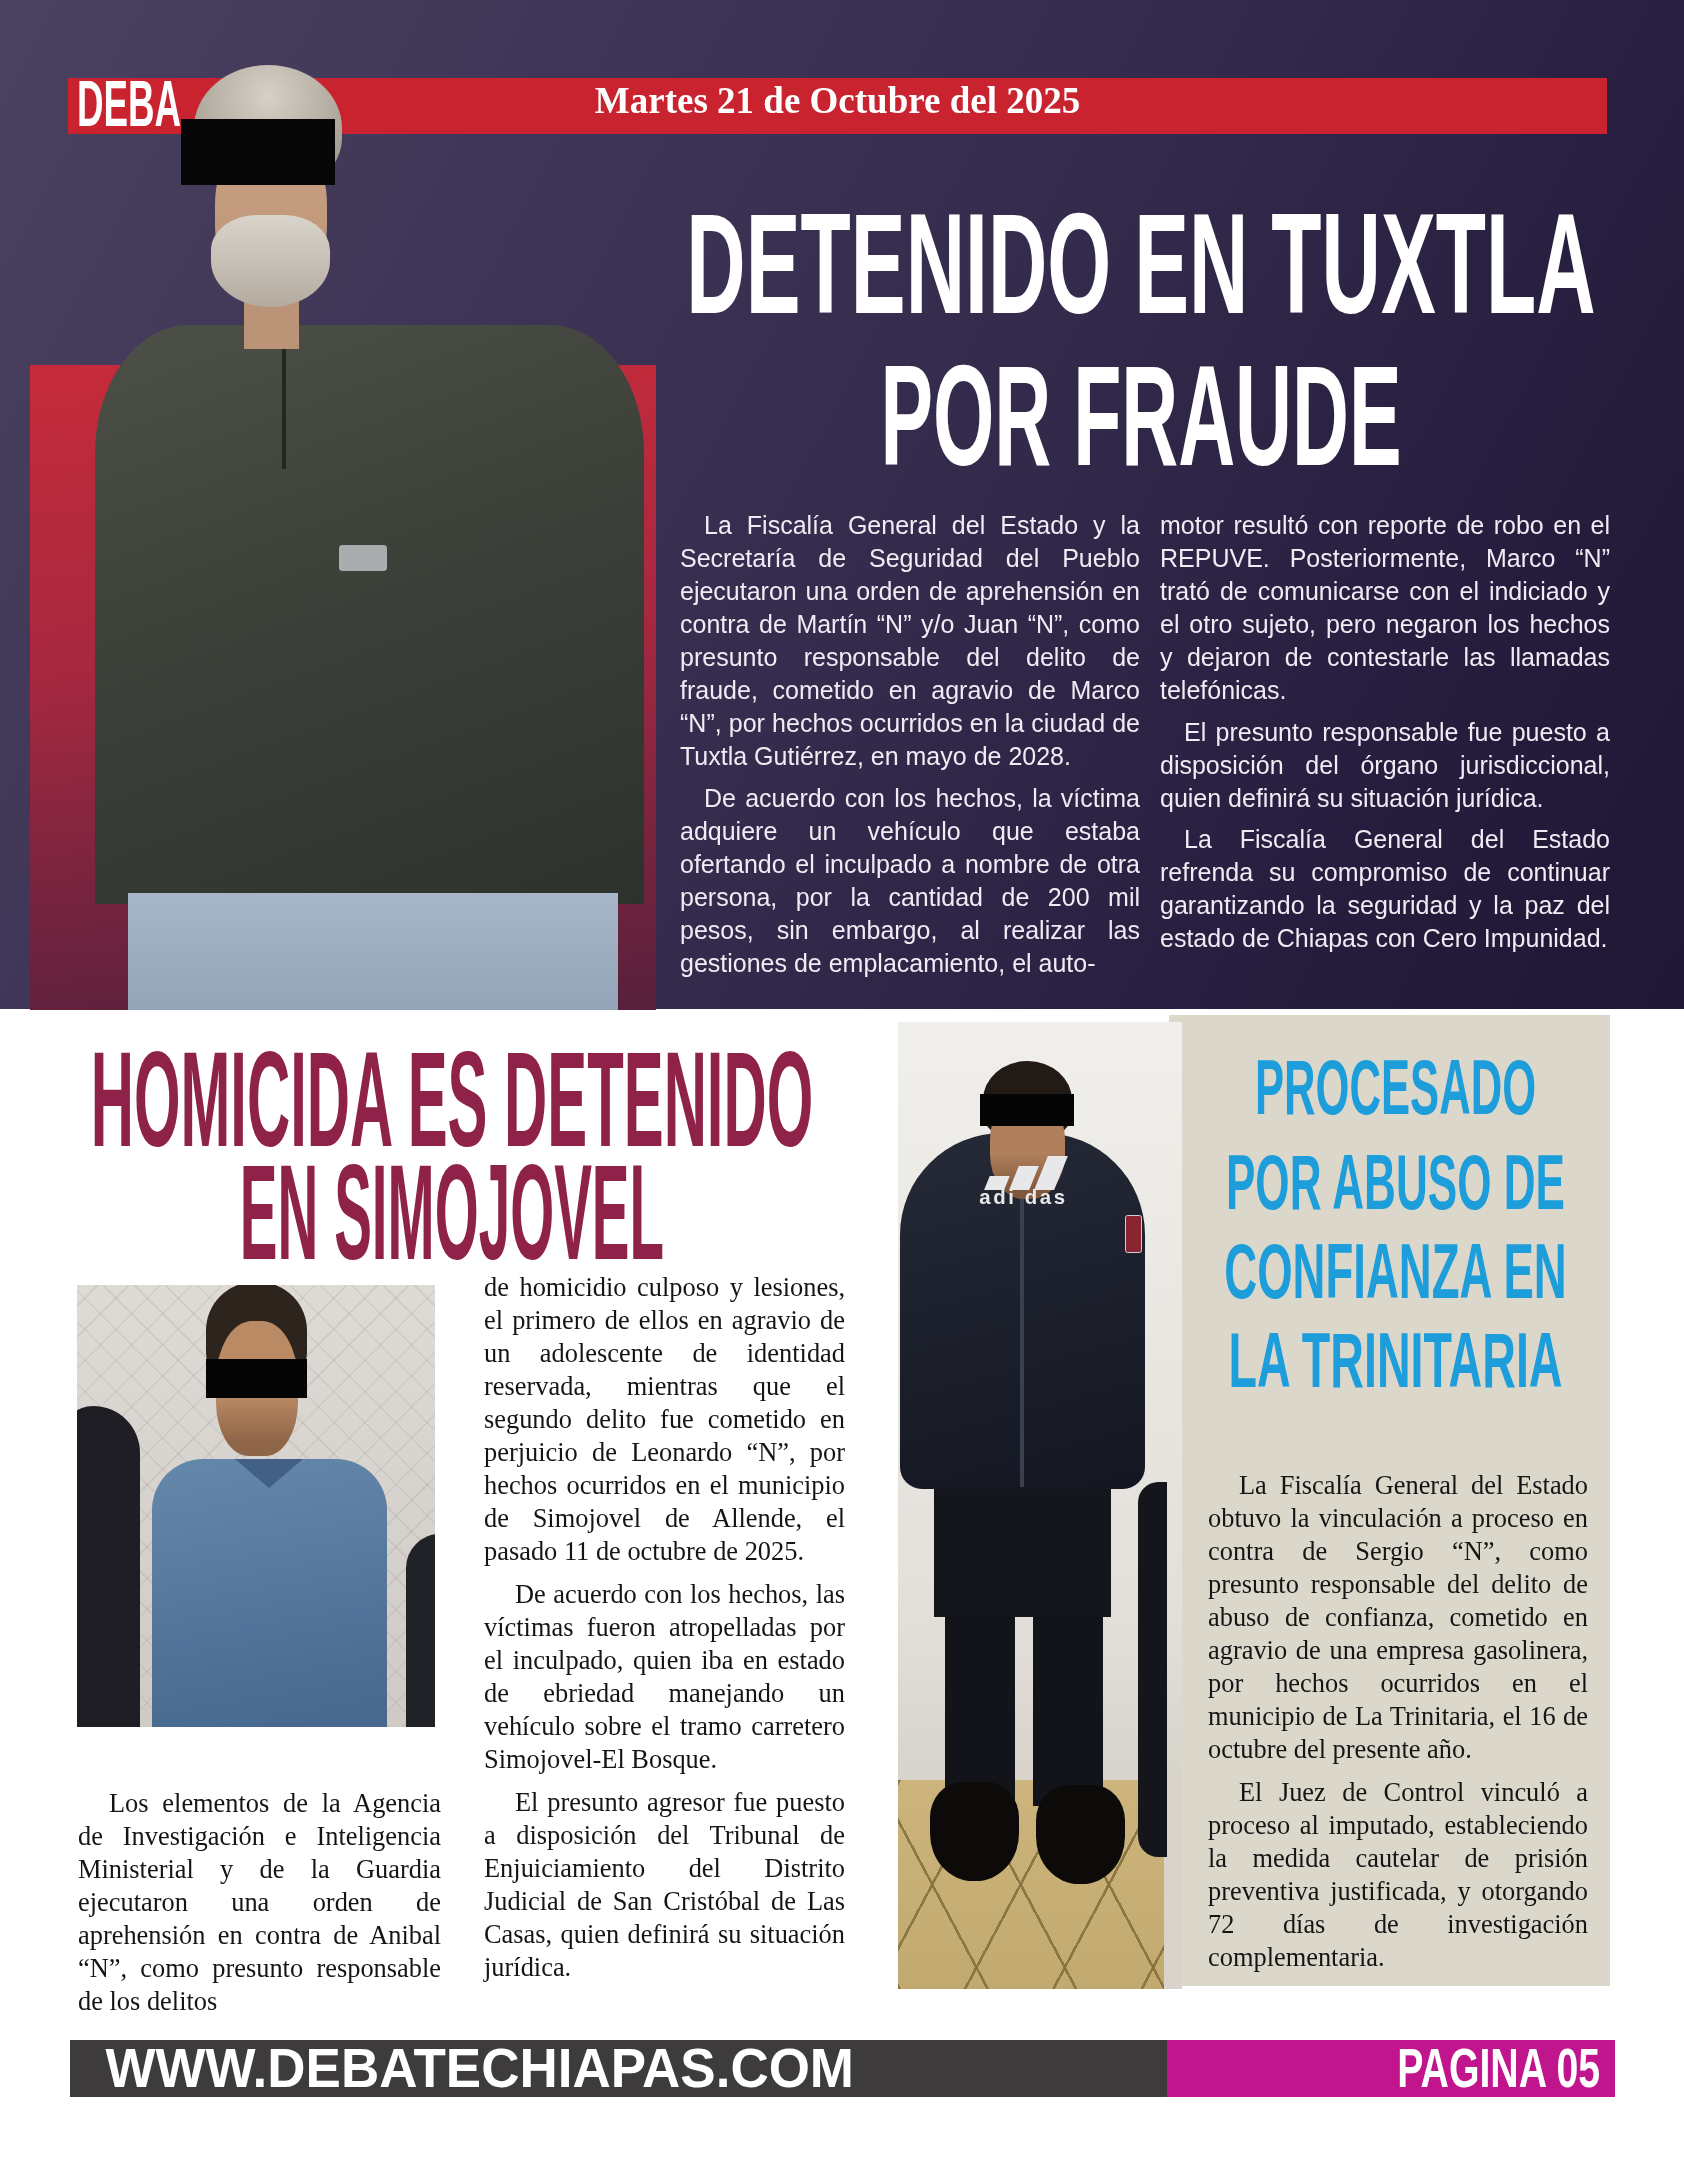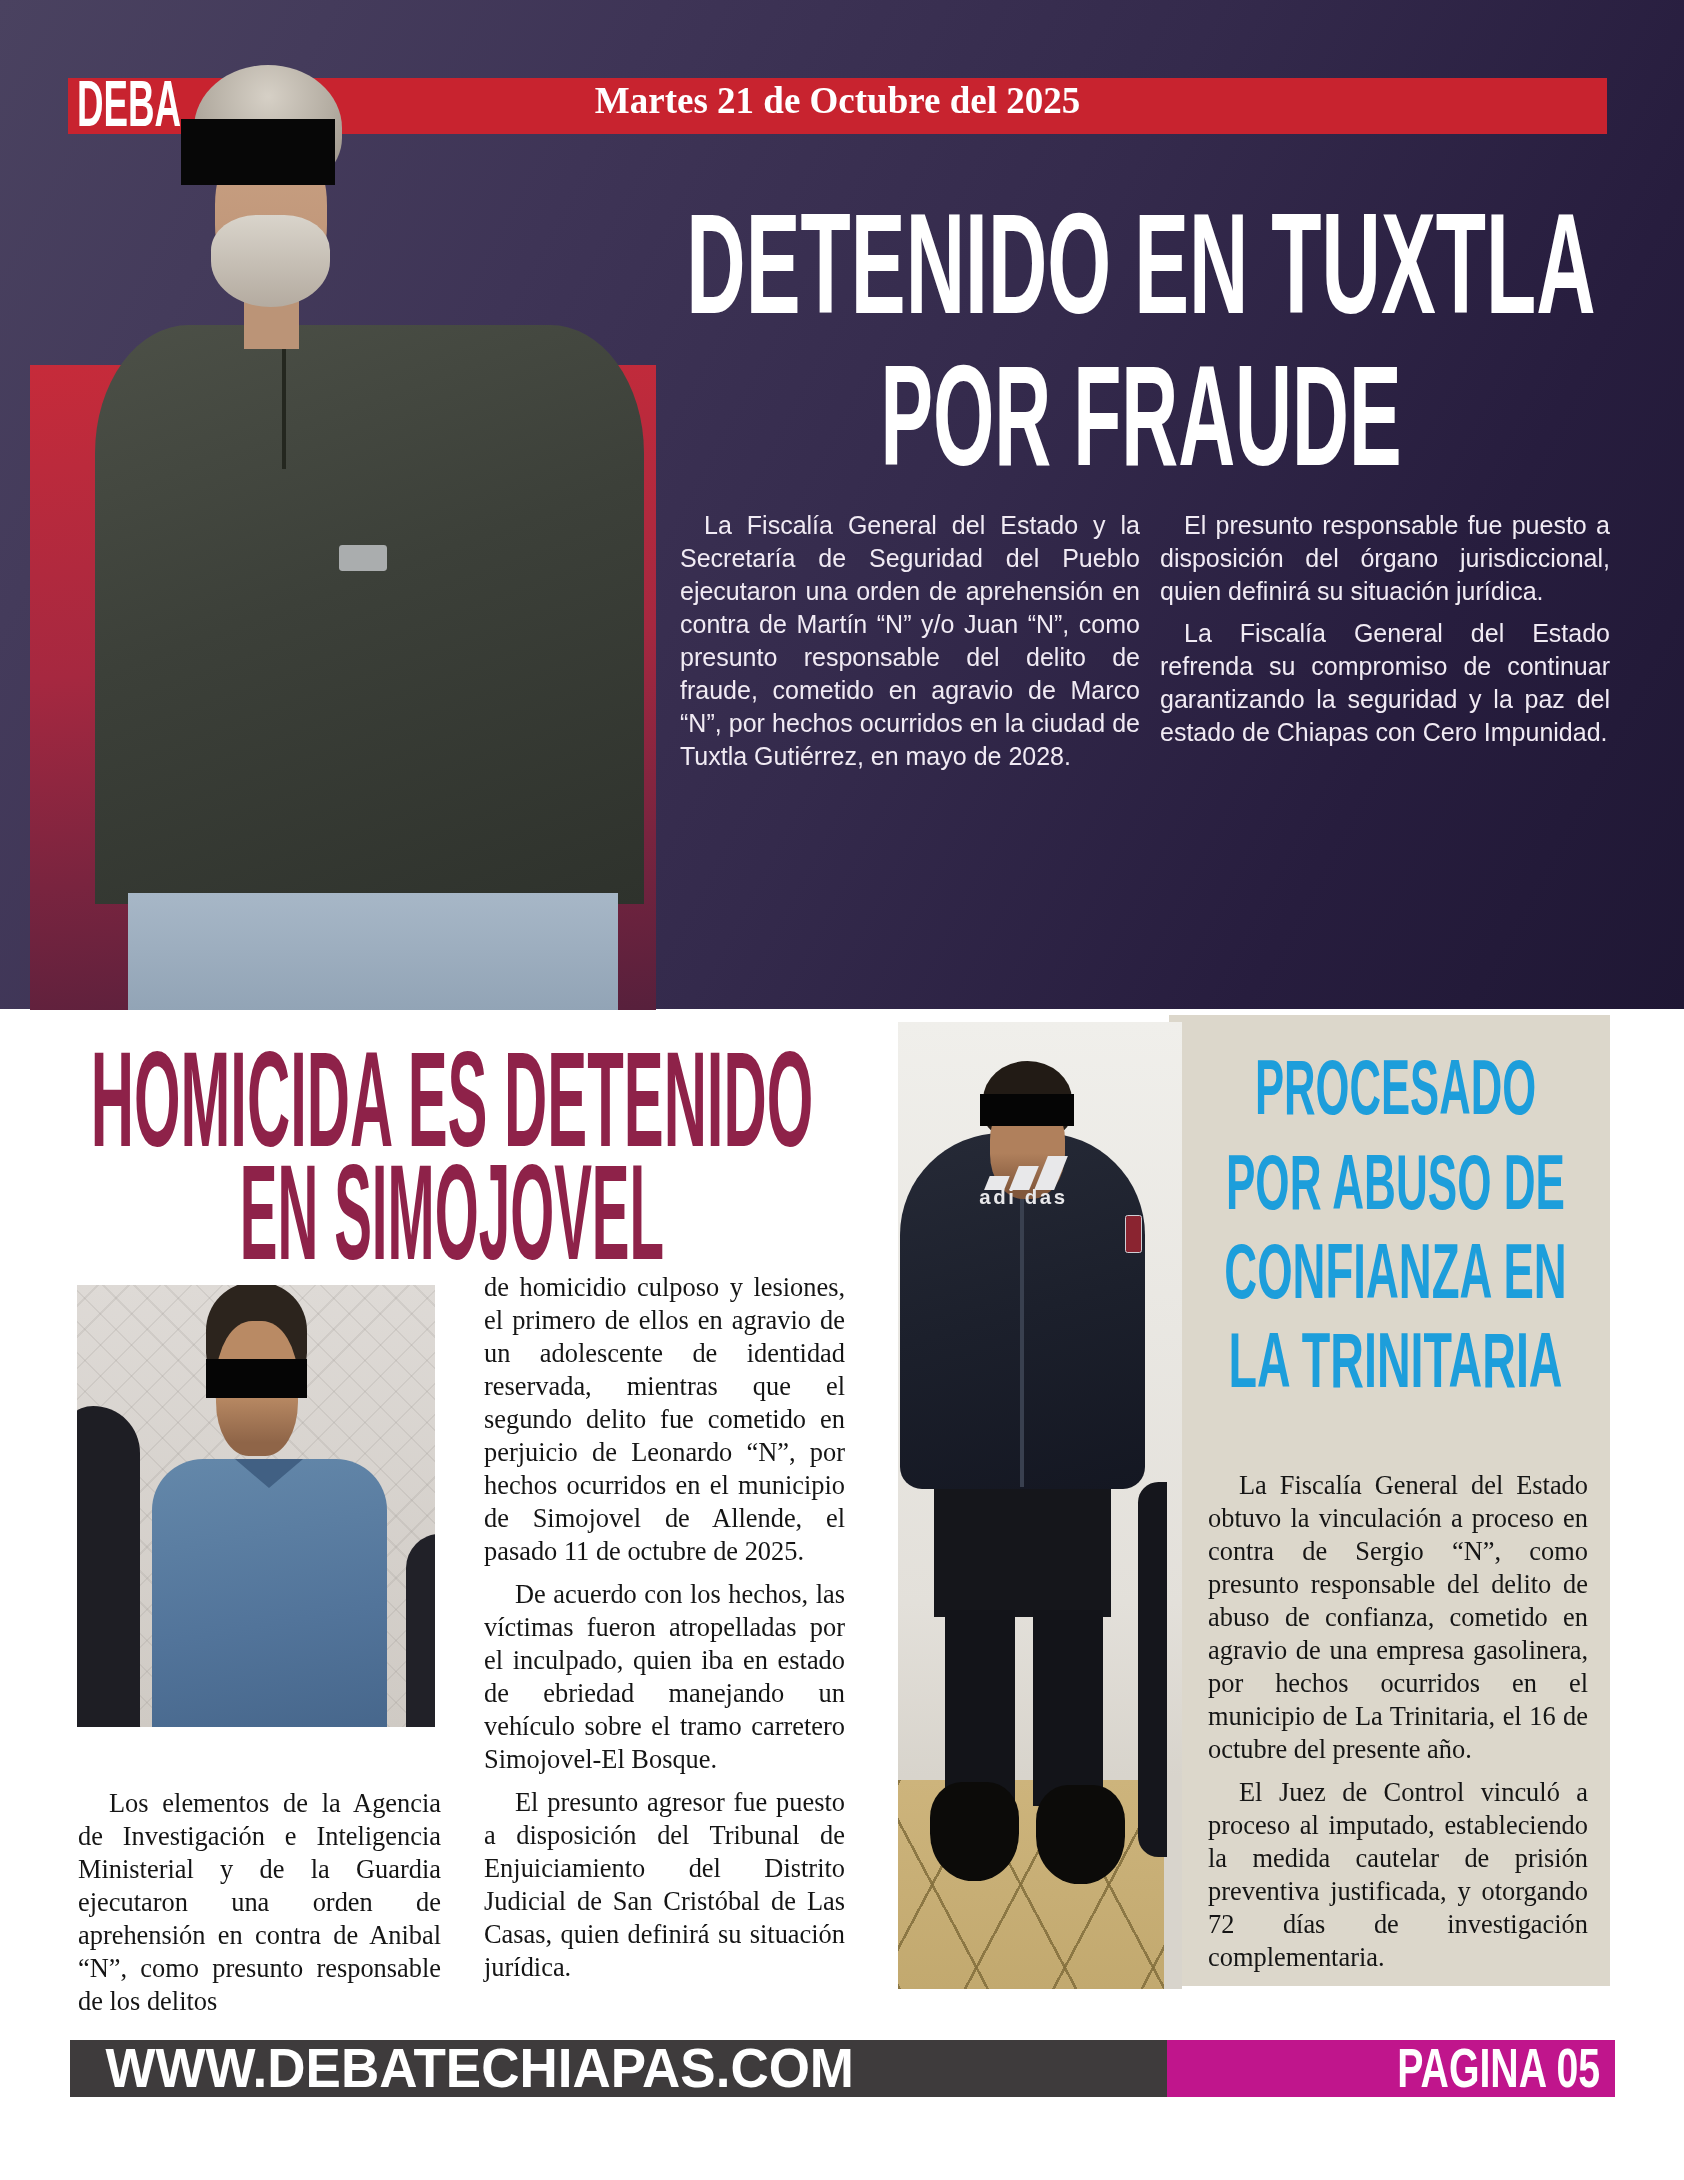--- a/index.html
+++ b/index.html
@@ -121,22 +121,24 @@
       <div class="abs p1-jeans"></div>
     </div>
 
     <svg class="abs" style="left:664px;top:170px;" width="954" height="315" viewBox="0 0 1120 370">
       <text x="560" y="168" text-anchor="middle" fill="#ffffff" font-size="167" font-weight="bold" textLength="1068" lengthAdjust="spacingAndGlyphs">DETENIDO EN TUXTLA</text>
       <text x="560" y="347" text-anchor="middle" fill="#ffffff" font-size="167" font-weight="bold" textLength="612" lengthAdjust="spacingAndGlyphs">POR FRAUDE</text>
     </svg>
 
     <div class="abs hero-col" style="left:680px;top:509px;width:460px;">
       <p>La Fiscalía General del Estado y la Secretaría de Seguridad del Pueblo ejecutaron una orden de aprehensión en contra de Martín “N” y/o Juan “N”, como presunto responsable del delito de fraude, cometido en agravio de Marco “N”, por hechos ocurridos en la ciudad de Tuxtla Gutiérrez, en mayo de 2028.</p>
+      <p>De acuerdo con los hechos, la víctima adquiere un vehículo que estaba ofertando el inculpado a nombre de otra persona, por la cantidad de 200 mil pesos, sin embargo, al realizar las gestiones de emplacamiento, el auto-</p>
     </div>
     <div class="abs hero-col" style="left:1160px;top:509px;width:450px;">
+      <p class="noindent">motor resultó con reporte de robo en el REPUVE. Posteriormente, Marco “N” trató de comunicarse con el indiciado y el otro sujeto, pero negaron los hechos y dejaron de contestarle las llamadas telefónicas.</p>
       <p>El presunto responsable fue puesto a disposición del órgano jurisdiccional, quien definirá su situación jurídica.</p>
       <p>La Fiscalía General del Estado refrenda su compromiso de continuar garantizando la seguridad y la paz del estado de Chiapas con Cero Impunidad.</p>
     </div>
   </div>
 
   <svg class="abs" style="left:25.6px;top:1044px;" width="852" height="239" viewBox="0 0 1000 280">
     <text x="500" y="120" text-anchor="middle" fill="#8e2249" font-size="158" font-weight="bold" textLength="848" lengthAdjust="spacingAndGlyphs">HOMICIDA ES DETENIDO</text>
     <text x="500" y="252" text-anchor="middle" fill="#8e2249" font-size="158" font-weight="bold" textLength="498" lengthAdjust="spacingAndGlyphs">EN SIMOJOVEL</text>
   </svg>
 

